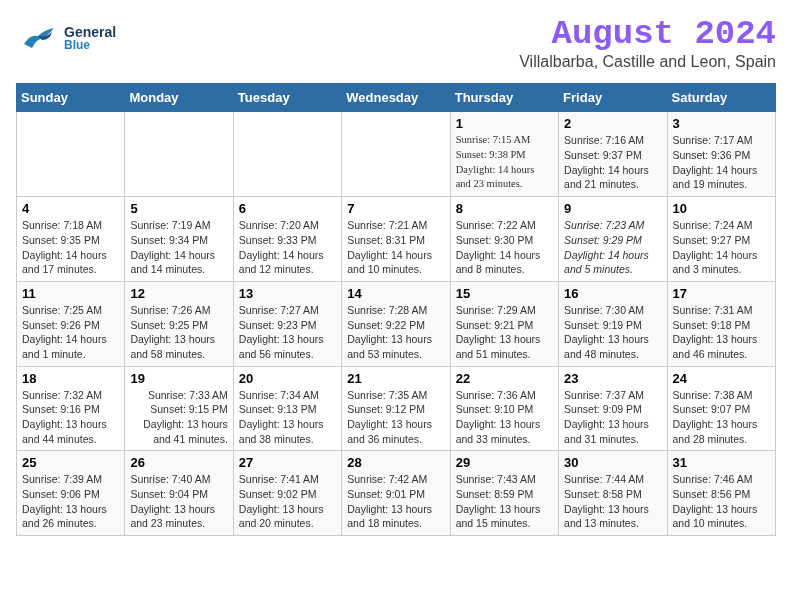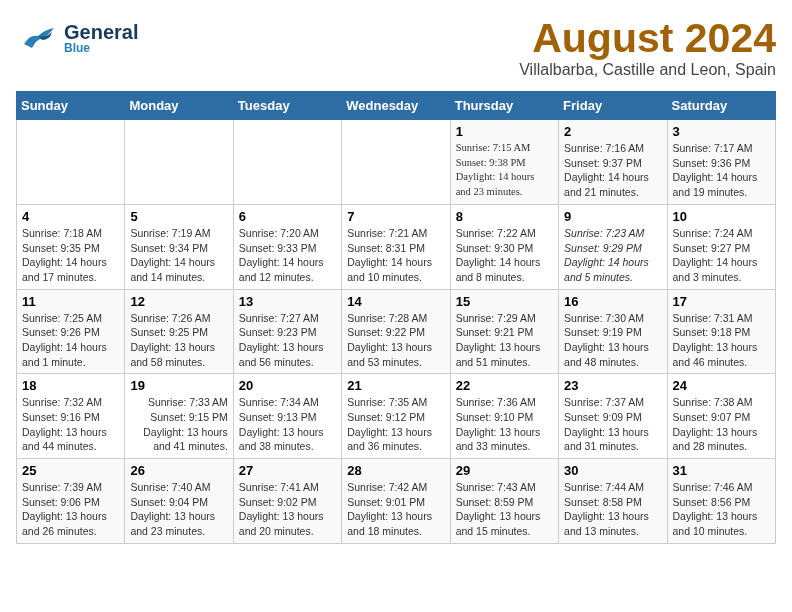--- a/index.html
+++ b/index.html
@@ -13,24 +13,25 @@
     .header {
       display: flex;
       justify-content: space-between;
       align-items: flex-start;
       margin-bottom: 12px;
     }
     .title-block {
       text-align: right;
     }
     .title-block h1 {
-      font-size: 41px;
-      font-weight: bold;
-      color: #a16207;
+      font-size: 34px;
+      font-weight: bold;
+      color: #8b5cf6;
       line-height: 1.1;
+      font-family: Liberation Mono, monospace;
     }
     .title-block h2 {
       font-size: 16px;
       font-weight: normal;
       color: #444;
     }
     table {
       width: 100%;
       border-collapse: collapse;
       font-size: 11px;
@@ -85,21 +86,21 @@
     .logo-icon {
       width: 44px;
       height: 44px;
     }
     .logo-name {
       display: flex;
       flex-direction: column;
       line-height: 1;
     }
     .logo-general {
-      font-size: 20px;
+      font-size: 14px;
       font-weight: bold;
       color: #1a3a5c;
     }
     .logo-blue {
       font-size: 12px;
       font-weight: bold;
       color: #2980b9;
     }
   </style>
 </head>

